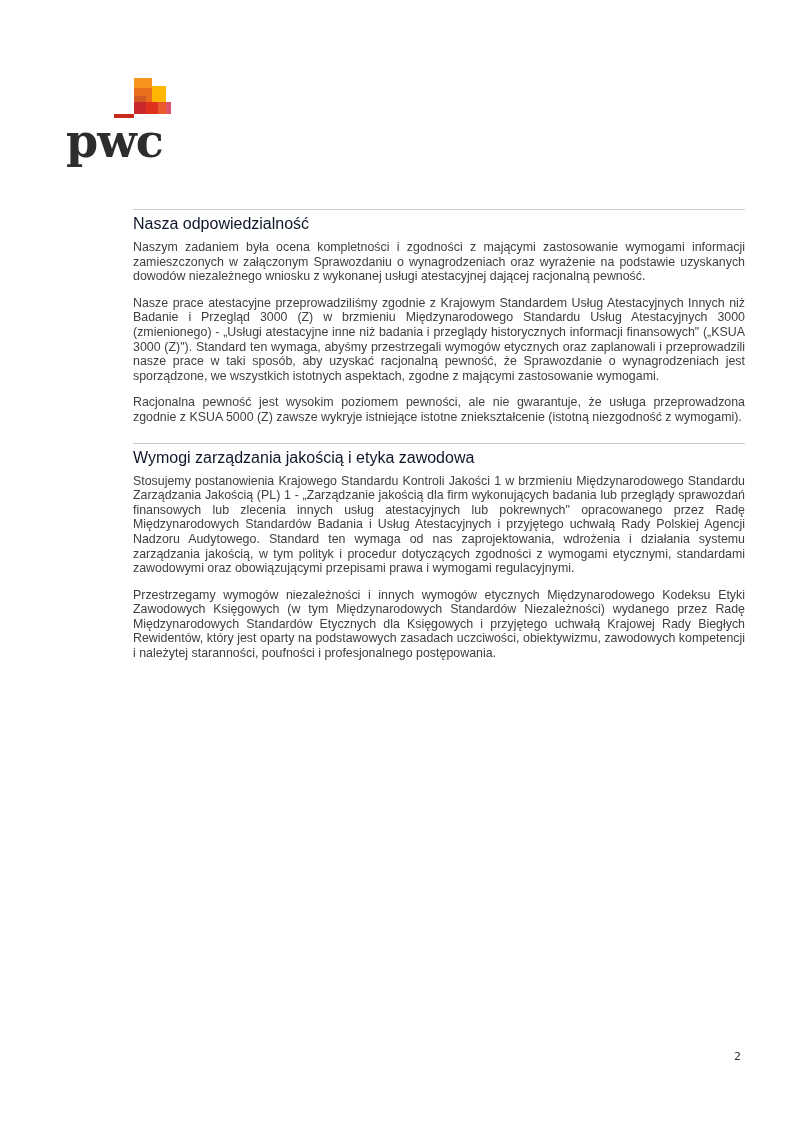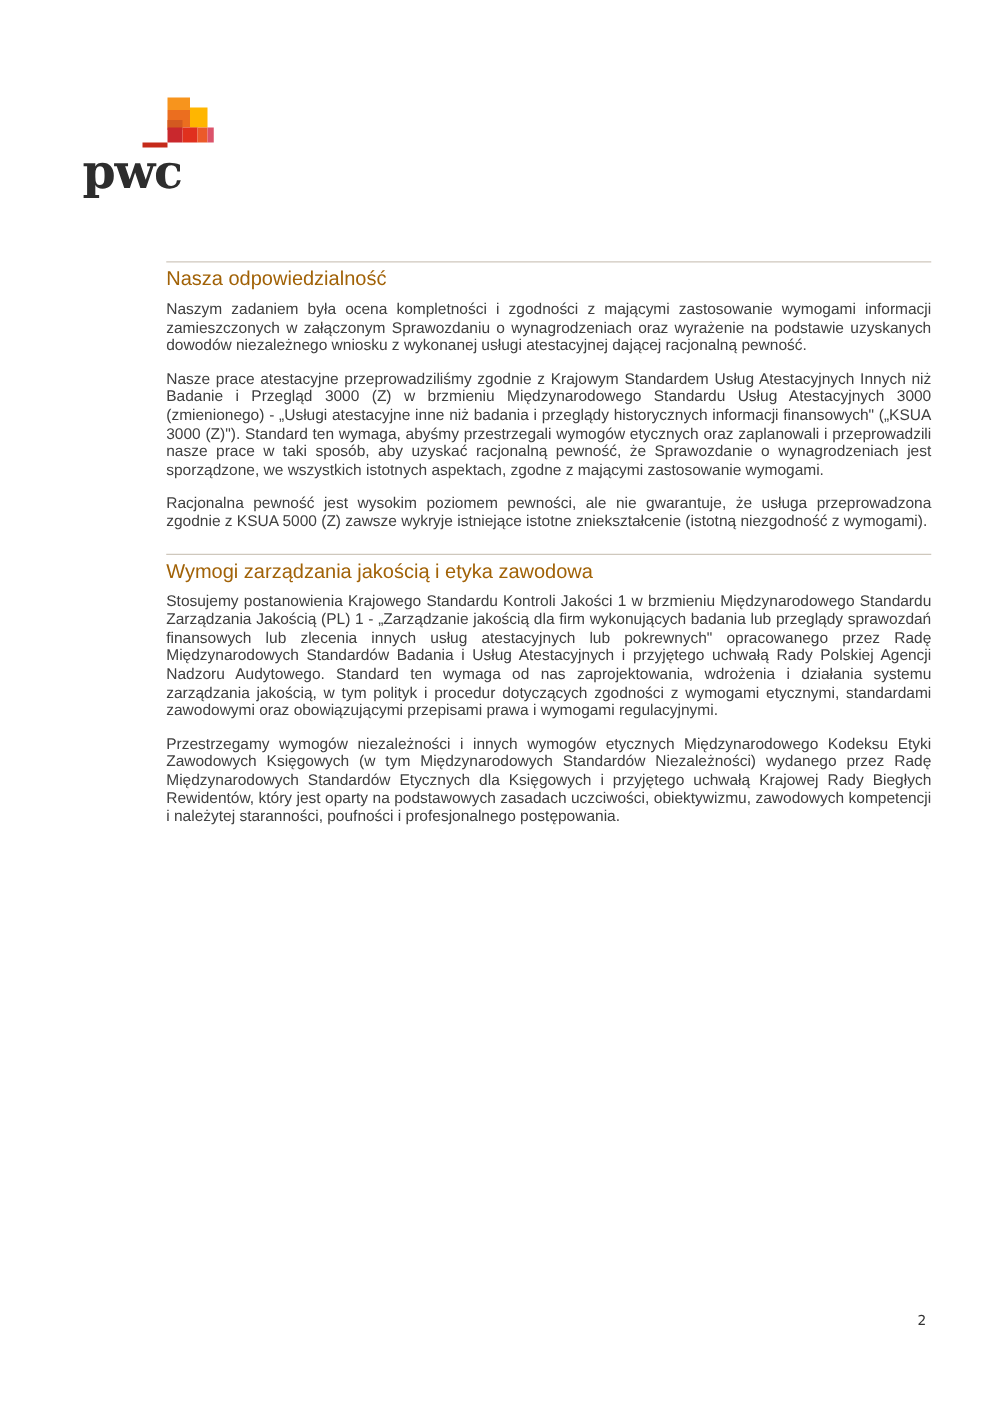--- a/index.html
+++ b/index.html
@@ -1,24 +1,24 @@
 <!DOCTYPE html>
 <html><head>
   <meta charset="utf-8">
   <style>
     html, body { margin: 0; padding: 0; background: #ffffff; }
     body { width: 800px; height: 1131px; position: relative; overflow: hidden;
            font-family: "Liberation Sans", sans-serif; color: #1a1a1a; }
     .logo { position: absolute; left: 66px; top: 76px; width: 110px; height: 84px; }
     .logo .sq { position: absolute; }
     .logo .word { position: absolute; left: 0; top: 42px; font-family: "DejaVu Serif", serif;
-                  font-weight: bold; font-size: 38px; letter-spacing: -1px; color: #2d2d2d; line-height: 1; }
+                  font-weight: bold; font-size: 46px; letter-spacing: -1px; color: #2d2d2d; line-height: 1; }
     .content { position: absolute; left: 133px; top: 209px; width: 612px; }
     .section { border-top: 1px solid #cfc8bd; padding-top: 4px; }
-    .heading { color: #a16207; font-size: 16px; line-height: 20px; margin: 0 0 6px 0; font-weight: normal; }
+    .heading { color: #0f172a; font-size: 16px; line-height: 20px; margin: 0 0 6px 0; font-weight: normal; }
     .para { font-size: 12.4px; line-height: 14.6px; text-align: justify; margin: 0 0 12px 0; color: #404040; }
     .section + .section { margin-top: 18px; }
     .page-num { position: absolute; left: 734px; top: 1050px; font-size: 11px; color: #333; font-family: "DejaVu Sans", sans-serif; }
   </style>
 </head>
 <body>
 
 <div class="logo">
   <div class="sq" style="left:68px;top:2px;width:18px;height:10px;background:#f7941d;"></div>
   <div class="sq" style="left:68px;top:12px;width:24px;height:14px;background:#eb6e1f;"></div>

